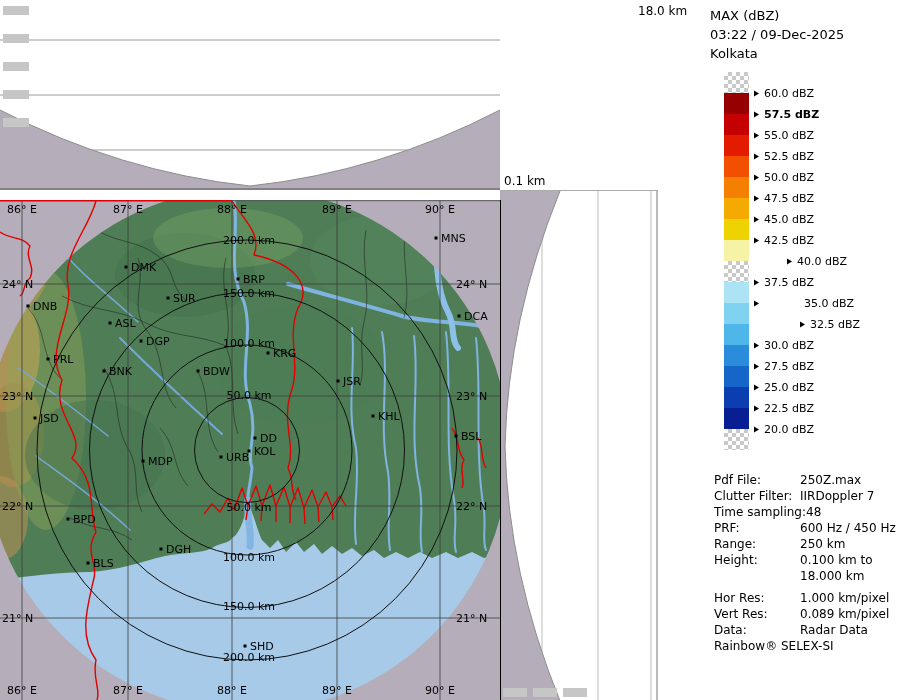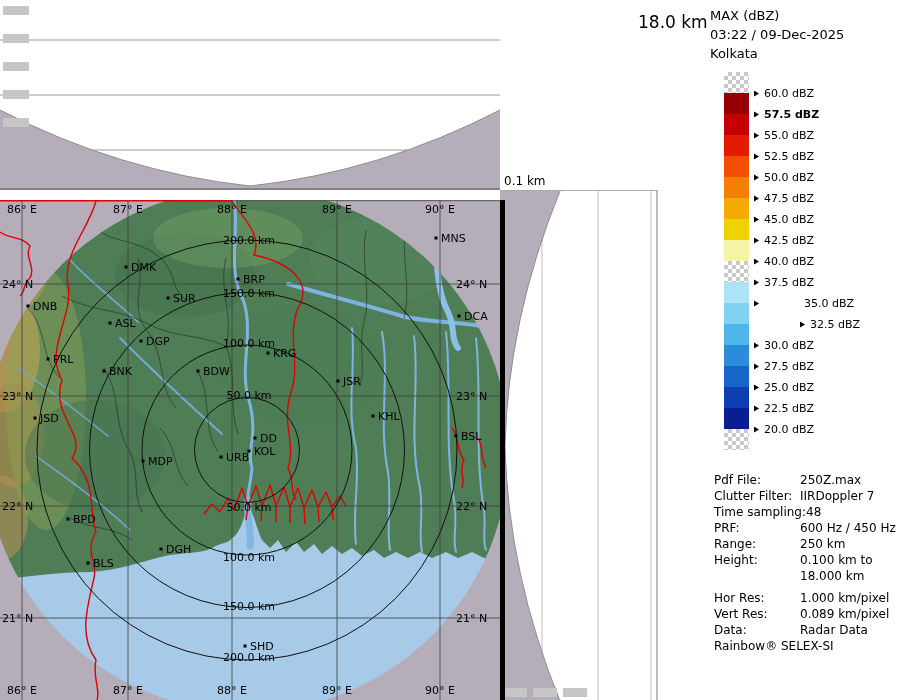--- a/index.html
+++ b/index.html
@@ -7,25 +7,25 @@
     width:906px;height:700px;position:relative;overflow:hidden;
     background:#ffffff;color:#000;
     font-family:"DejaVu Sans", sans-serif;
   }
   .abs{position:absolute;}
 
   
   #top-panel{left:0;top:0;width:500px;height:190px;}
   #right-panel{left:500px;top:190px;width:158px;height:510px;border-top:1px solid #aaa;}
 
-  #lbl-max{left:638px;top:12px;font-size:17px;}
+  #lbl-max{left:638px;top:4px;font-size:12px;}
   #lbl-min{left:504px;top:174px;font-size:12px;}
 
   
-  #map{left:0;top:200px;width:500px;height:500px;border-right:5px solid #000000;}
+  #map{left:0;top:200px;width:500px;height:500px;border-right:1px solid #000000;}
   #map-svg text{font:11px "DejaVu Sans", sans-serif;fill:#000;}
   #map-svg .grid{stroke:#3c3c3c;stroke-width:0.8;}
   #map-svg .ring{fill:none;stroke:#101010;stroke-width:1;}
   #map-svg .stn-dot{fill:#000;}
 
   
   #legend{left:710px;top:0;width:196px;height:700px;font-size:12px;}
   #legend-head{position:absolute;top:6px;left:0;width:100%;text-align:left;
                font-size:13px;line-height:19px;}
   #scale{position:absolute;left:14px;top:72px;width:192px;height:380px;}
@@ -365,21 +365,21 @@
           <span>47.5 dBZ</span>
         </div>
         <div class="scale-label" style="top: 147px;">
           <span class="tri"></span>
           <span>45.0 dBZ</span>
         </div>
         <div class="scale-label" style="top: 168px;">
           <span class="tri"></span>
           <span>42.5 dBZ</span>
         </div>
-        <div class="scale-label" style="top: 189px;">
+        <div class="scale-label" style="top: 189px; margin-left: 33px;">
           <span class="tri"></span>
           <span>40.0 dBZ</span>
         </div>
         <div class="scale-label" style="top: 210px;">
           <span class="tri"></span>
           <span>37.5 dBZ</span>
         </div>
         <div class="scale-label" style="top: 231px; gap: 40px;">
           <span class="tri"></span>
           <span>35.0 dBZ</span>

